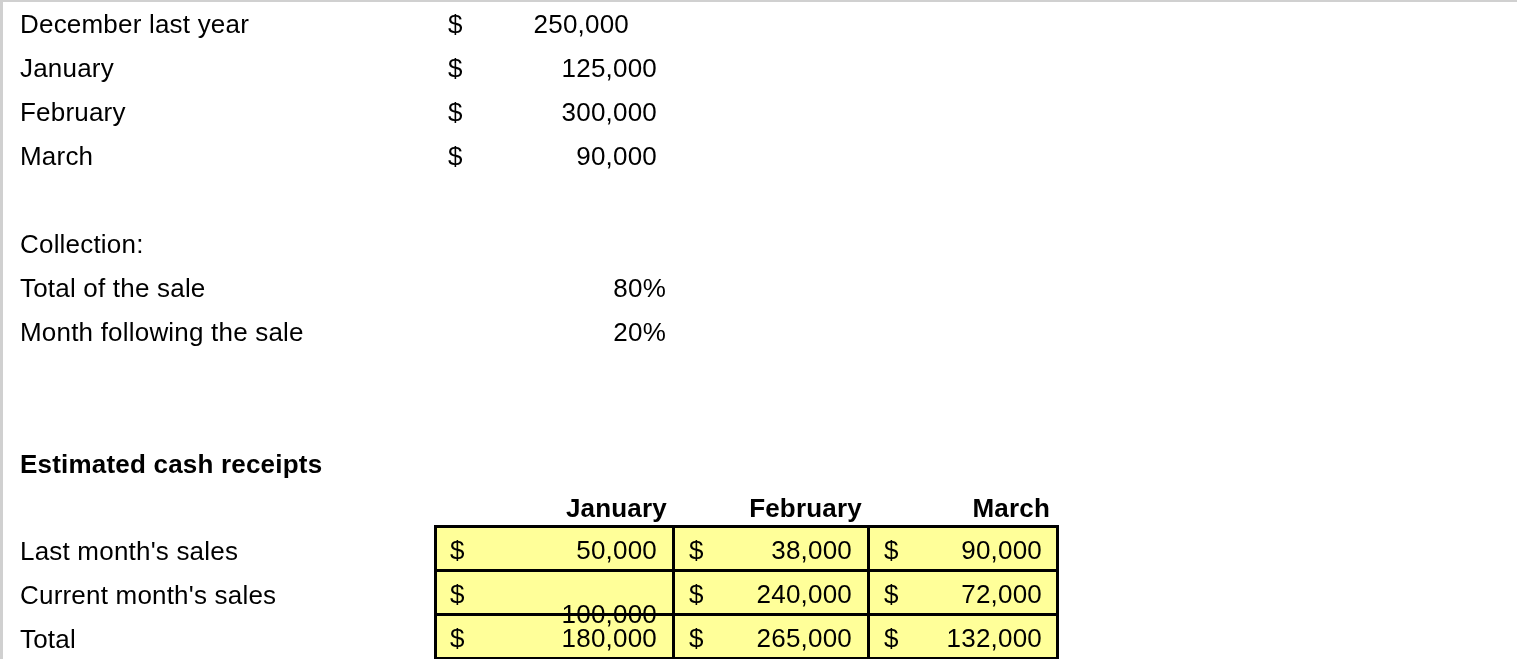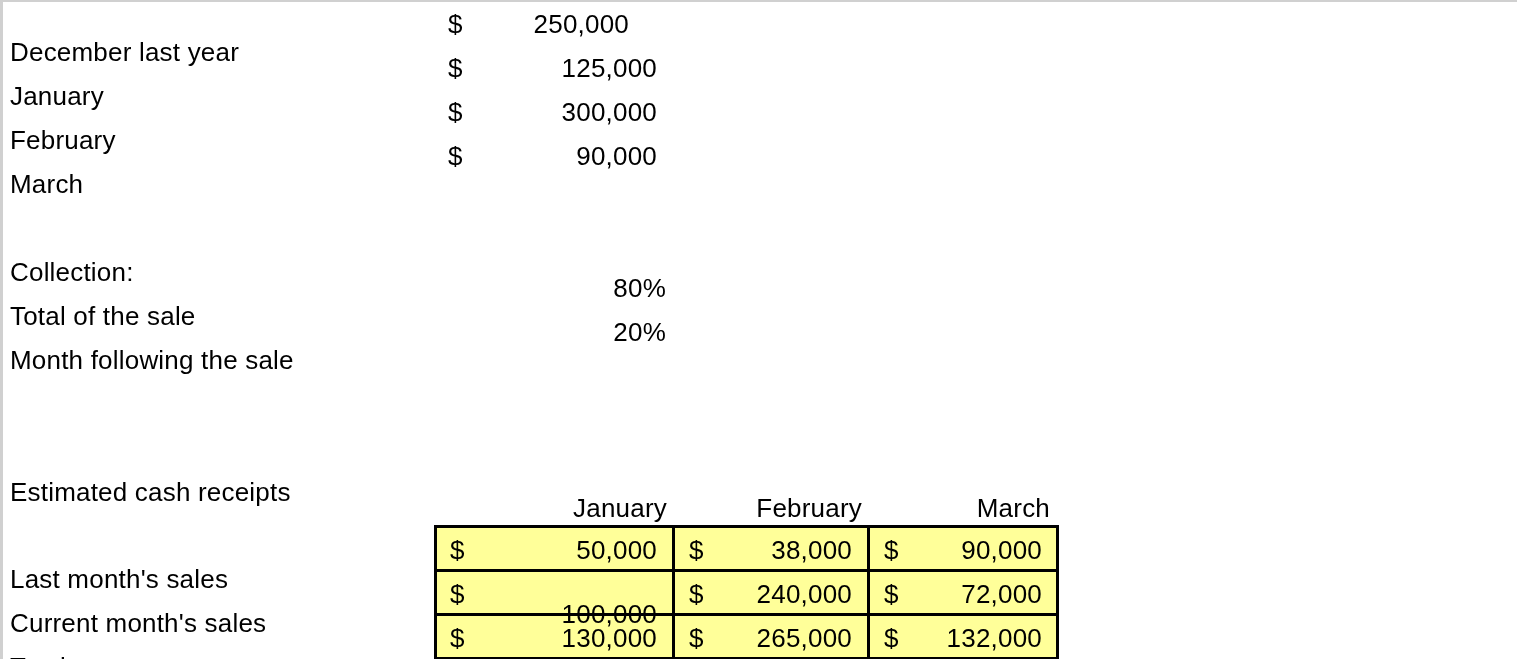--- a/index.html
+++ b/index.html
@@ -7,24 +7,24 @@
     width: 1517px; height: 659px; overflow: hidden; position: relative;
     font-family: "Liberation Sans", "DejaVu Sans", sans-serif;
     color: #000000;
   }
   .frame-top { position: absolute; left: 0; top: 0; width: 1517px; height: 2px; background: #d0d0d0; }
   .frame-left { position: absolute; left: 0; top: 0; width: 3px; height: 659px; background: #d0d0d0; }
   .cell {
     position: absolute; height: 44px; line-height: 44px; font-size: 26px;
     white-space: nowrap; letter-spacing: 0.2px;
   }
-  .label { left: 10px; margin-top: 28px; }
+  .label { left: 20px; }
   .dollar { width: 20px; }
   .num { text-align: right; }
-  .bold { font-weight: normal; }
+  .bold { font-weight: bold; }
   .table {
     position: absolute; left: 434px; top: 525px; width: 625px; height: 140px;
     background: #ffff99; border: 3px solid #000000; box-sizing: border-box;
   }
   .vline { position: absolute; top: 525px; width: 3px; height: 140px; background: #000; }
   .hline { position: absolute; left: 434px; width: 625px; height: 3px; background: #000; }
 </style>
 </head>
 <body>
 
@@ -82,18 +82,18 @@
   <div class="cell label" style="top:573px">Current month's sales</div>
   <div class="cell dollar" style="top:572px;left:450px">$</div>
   <div class="cell num" style="top:592px;left:480px;width:177px">100,000</div>
   <div class="cell dollar" style="top:572px;left:689px">$</div>
   <div class="cell num" style="top:572px;left:710px;width:142px">240,000</div>
   <div class="cell dollar" style="top:572px;left:884px">$</div>
   <div class="cell num" style="top:572px;left:905px;width:137px">72,000</div>
 
   <div class="cell label" style="top:617px">Total</div>
   <div class="cell dollar" style="top:616px;left:450px">$</div>
-  <div class="cell num" style="top:616px;left:480px;width:177px">130,000</div>
+  <div class="cell num" style="top:616px;left:480px;width:177px">180,000</div>
   <div class="cell dollar" style="top:616px;left:689px">$</div>
   <div class="cell num" style="top:616px;left:710px;width:142px">265,000</div>
   <div class="cell dollar" style="top:616px;left:884px">$</div>
   <div class="cell num" style="top:616px;left:905px;width:137px">132,000</div>
 </div>
 
 </body></html>

